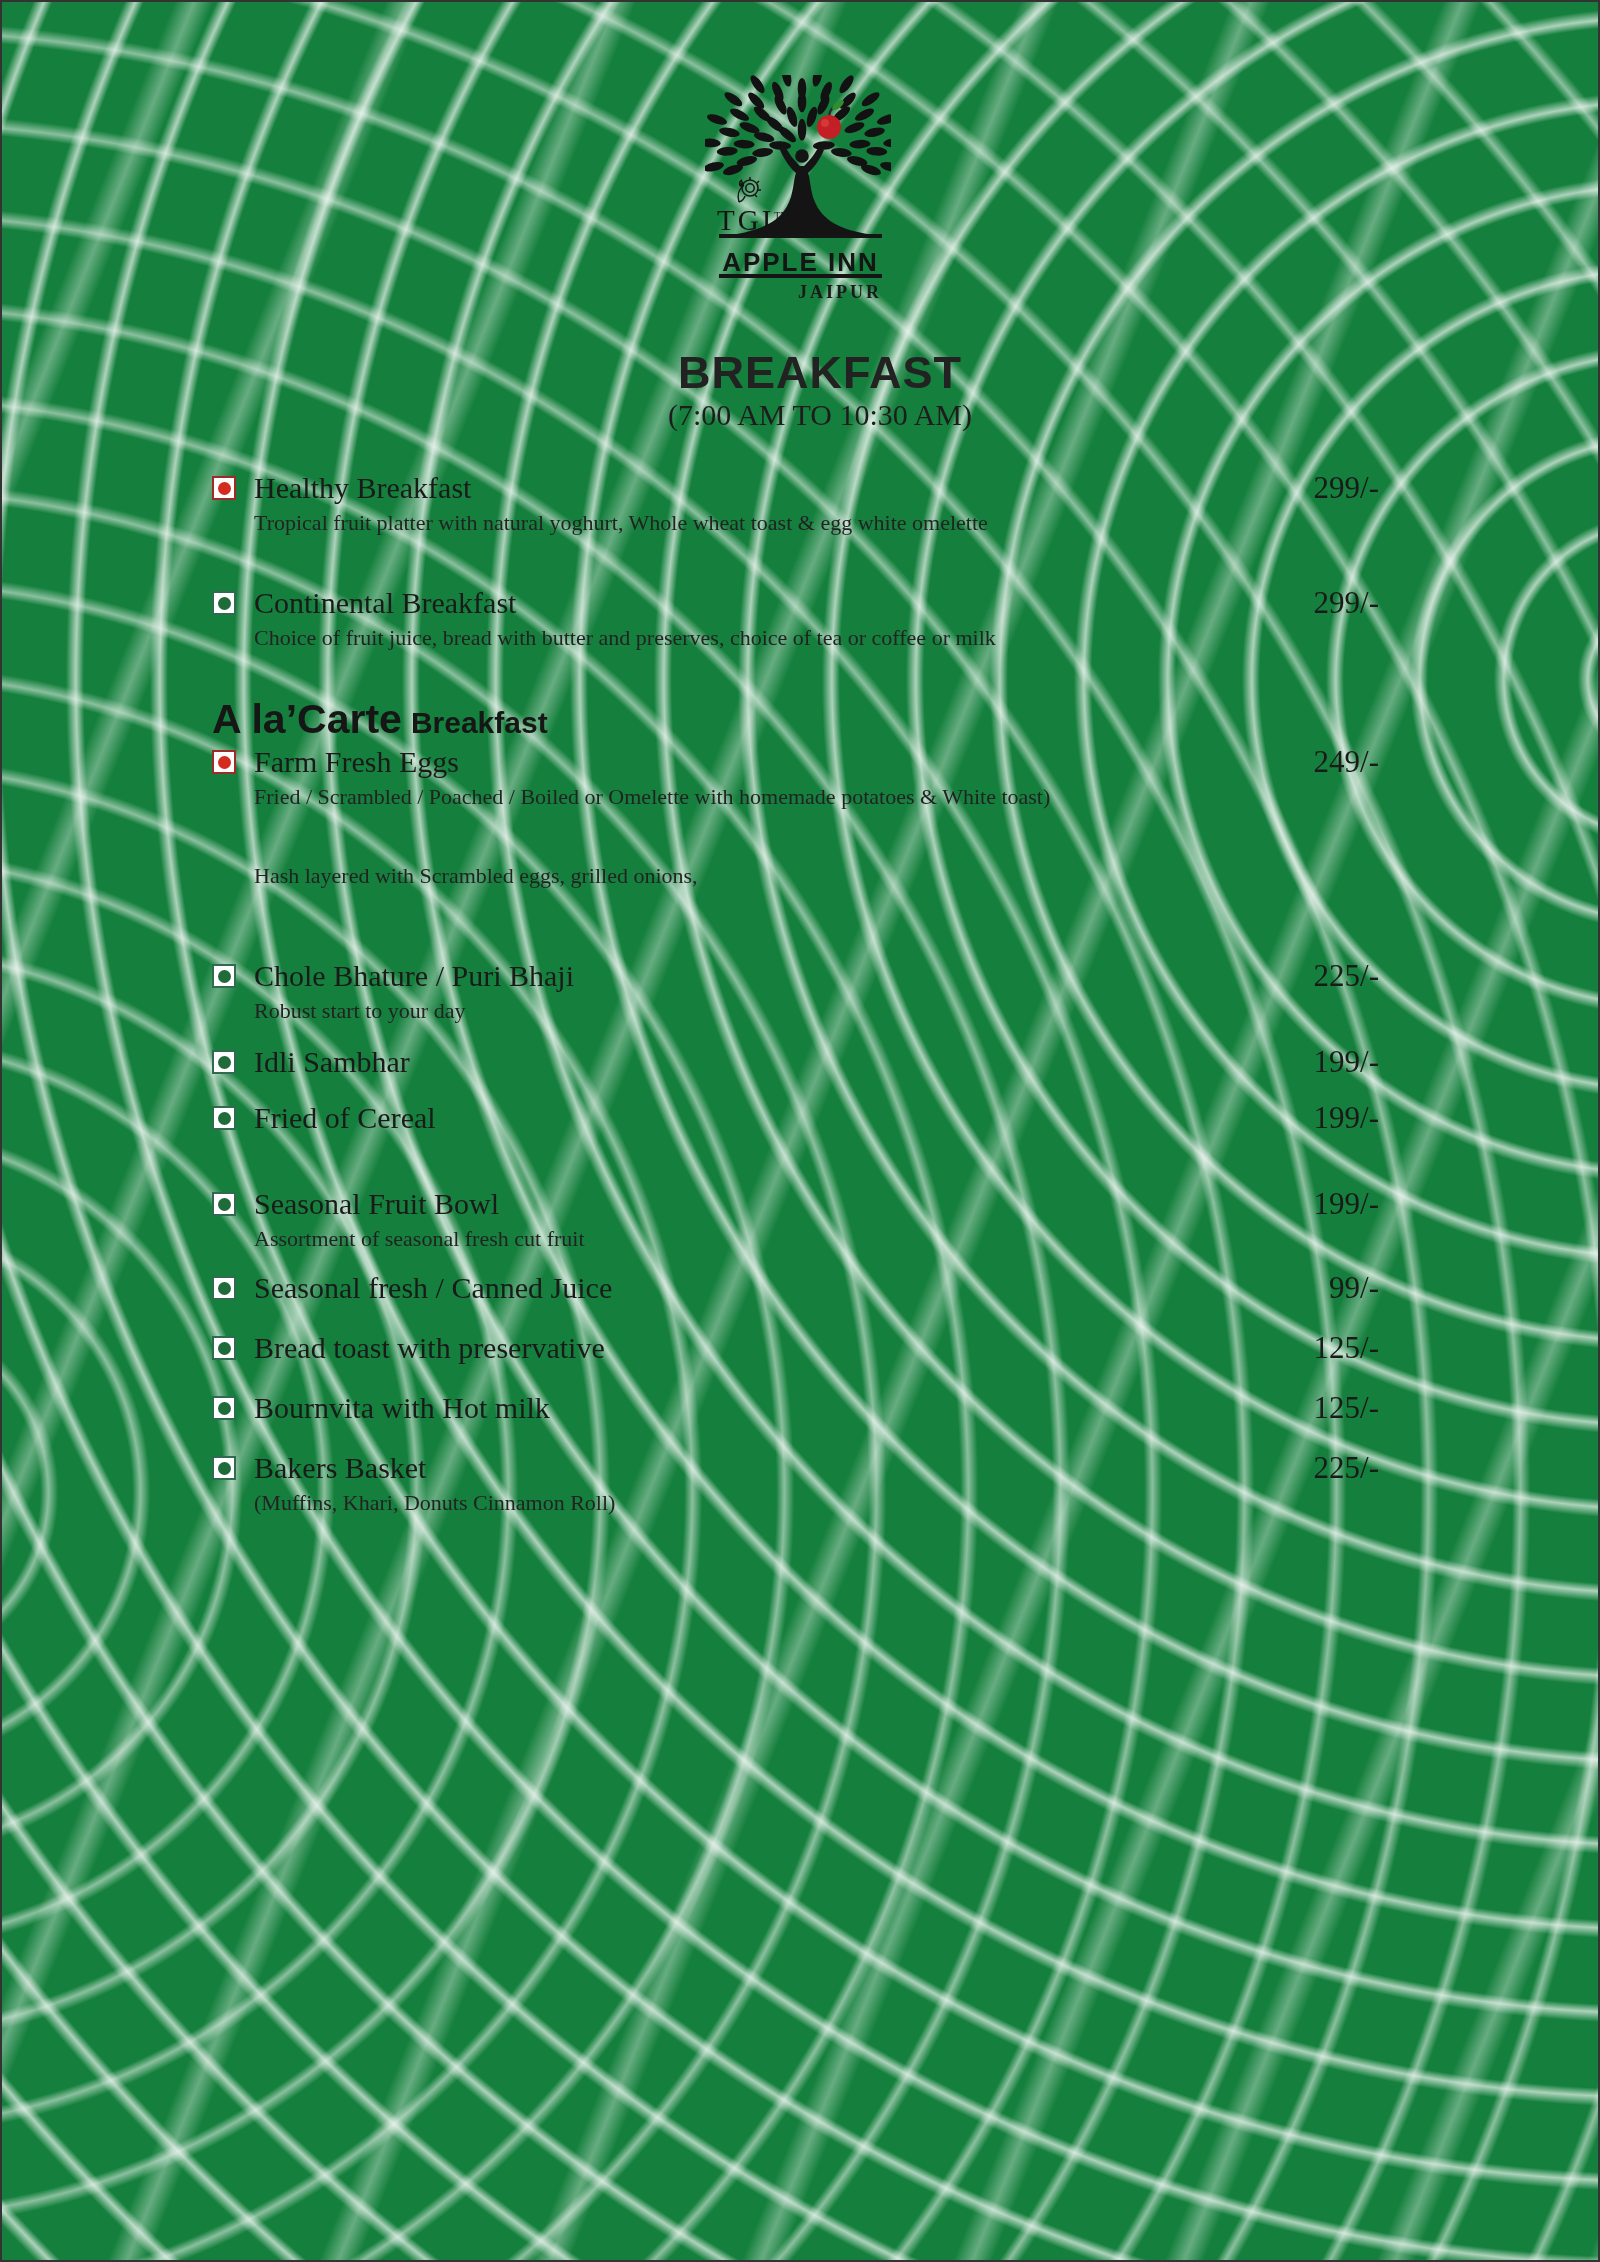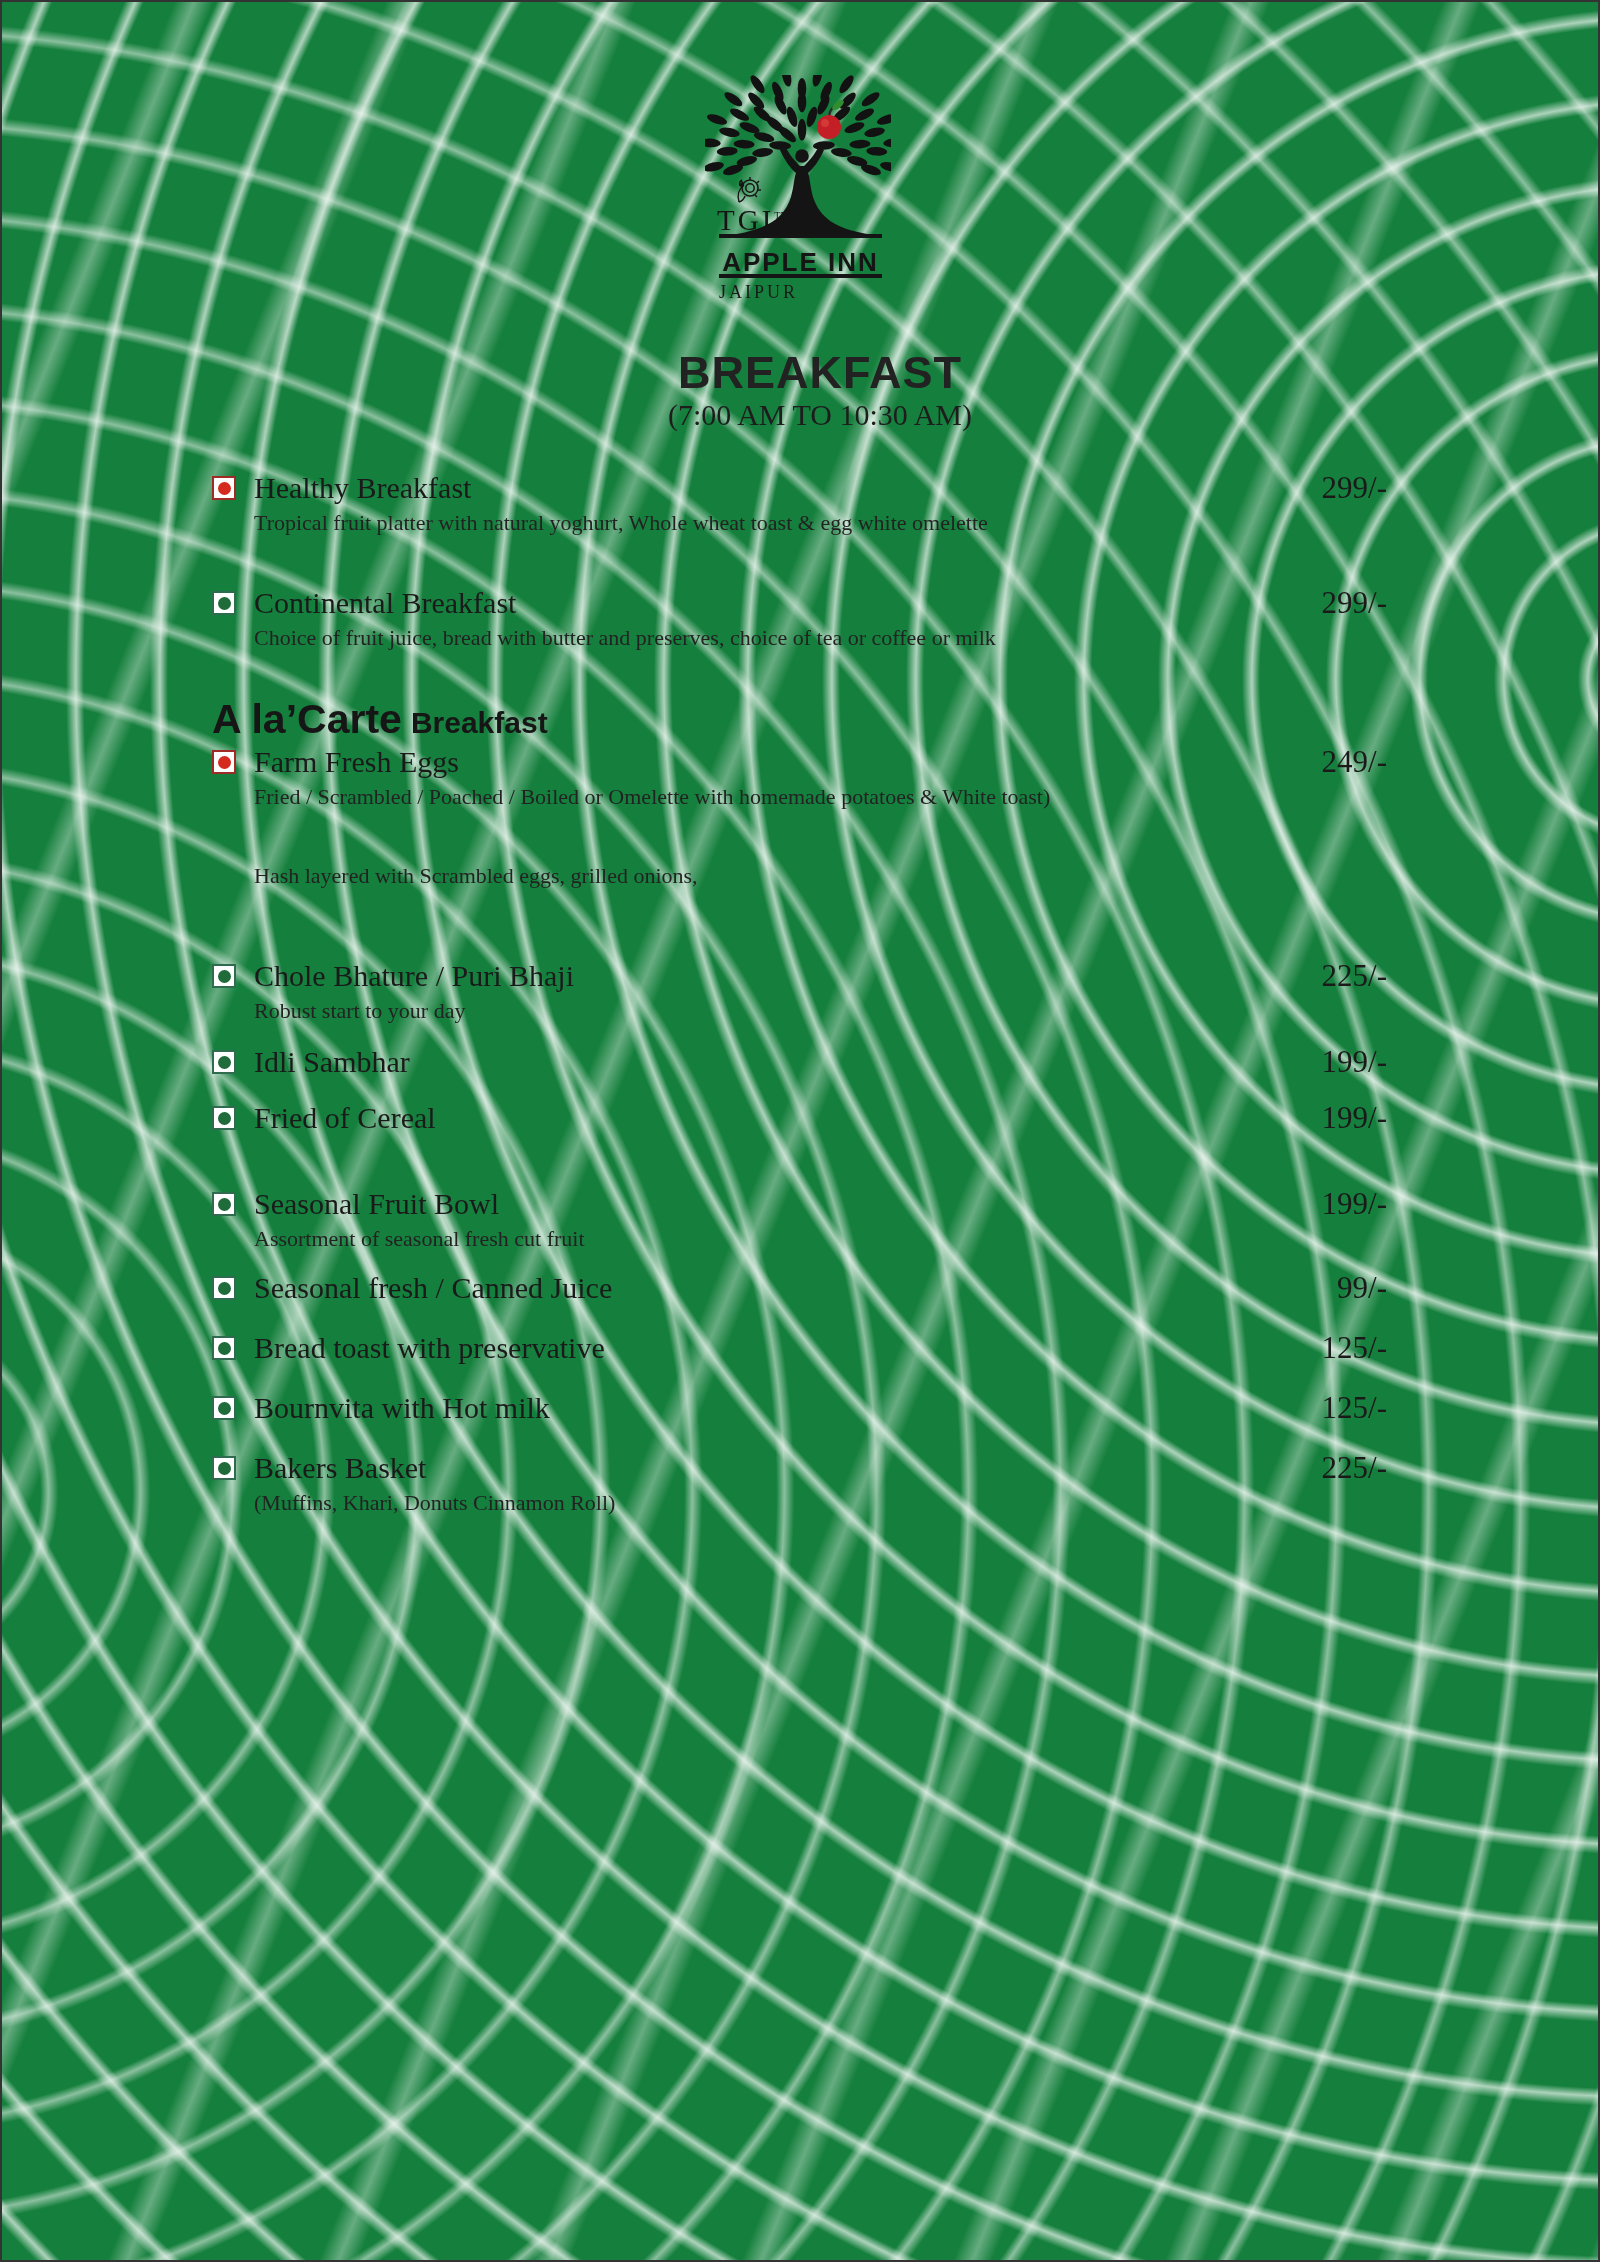--- a/index.html
+++ b/index.html
@@ -29,34 +29,34 @@
   .peacock{position:absolute;left:25px;top:120px;width:32px;height:27px;}
   .tgi{position:absolute;left:12px;top:144px;font-size:29px;letter-spacing:3px;color:#151515;line-height:30px;}
   .tgi sup{font-size:10px;letter-spacing:0;}
   .brandblock{position:absolute;left:14px;top:177px;width:163px;}
   .rule{height:4px;background:#151515;}
   .brand-name{
     font-family:"Liberation Sans","DejaVu Sans",sans-serif;
     font-weight:bold;font-size:26px;line-height:20px;letter-spacing:2px;
     text-align:center;color:#151515;padding:14px 0 2px 0;
   }
-  .brand-city{font-size:18px;letter-spacing:3px;margin-top:4px;color:#1a1a1a;}
+  .brand-city{font-size:18px;letter-spacing:3px;text-align:right;margin-top:4px;color:#1a1a1a;font-weight:bold;}
   
   .title{position:absolute;top:345px;left:0;width:100%;text-align:center;transform:translateX(20px);
     font-family:"Liberation Sans","DejaVu Sans",sans-serif;font-weight:bold;font-size:45px;letter-spacing:1px;color:#222;}
   .hours{position:absolute;top:396px;left:0;width:100%;text-align:center;transform:translateX(20px);
     font-size:30px;color:#1d1d1d;}
   .section-heading{position:absolute;left:210px;top:694px;font-weight:bold;color:#161616;}
   .section-heading .p1{font-family:Liberation Sans, sans-serif;font-size:41px;margin-right:9px;}
   .section-heading .p2{font-family:"Liberation Sans","DejaVu Sans",sans-serif;font-size:30px;}
   
   .item{position:absolute;left:252px;right:210px;}
   .item-name{font-size:30px;line-height:36px;color:#1a1a1a;}
   .item-desc{font-size:22px;line-height:28px;margin-top:3px;color:#222;}
-  .price{position:absolute;right:1px;top:0;font-size:31px;line-height:36px;color:#1a1a1a;}
+  .price{position:absolute;right:9px;top:0;font-size:31px;line-height:36px;color:#1a1a1a;}
   .badge{position:absolute;left:-42px;top:6px;width:20px;height:20px;border:2px solid #888;background:#fff;
     display:flex;align-items:center;justify-content:center;}
   .badge .dot{width:13px;height:13px;border-radius:50%;background:#888;}
   .badge[data-type="non-veg"]{border-color:#9e2b25;}
   .badge[data-type="non-veg"] .dot{background:#d42b1e;}
   .badge[data-type="veg"]{border-color:#2e6b4f;}
   .badge[data-type="veg"] .dot{background:#1f6b3a;}
   .orphan{position:absolute;left:252px;top:860px;font-size:22px;line-height:28px;color:#222;}
   
   .footer{position:absolute;left:313px;top:2120px;width:900px;text-align:center;}

